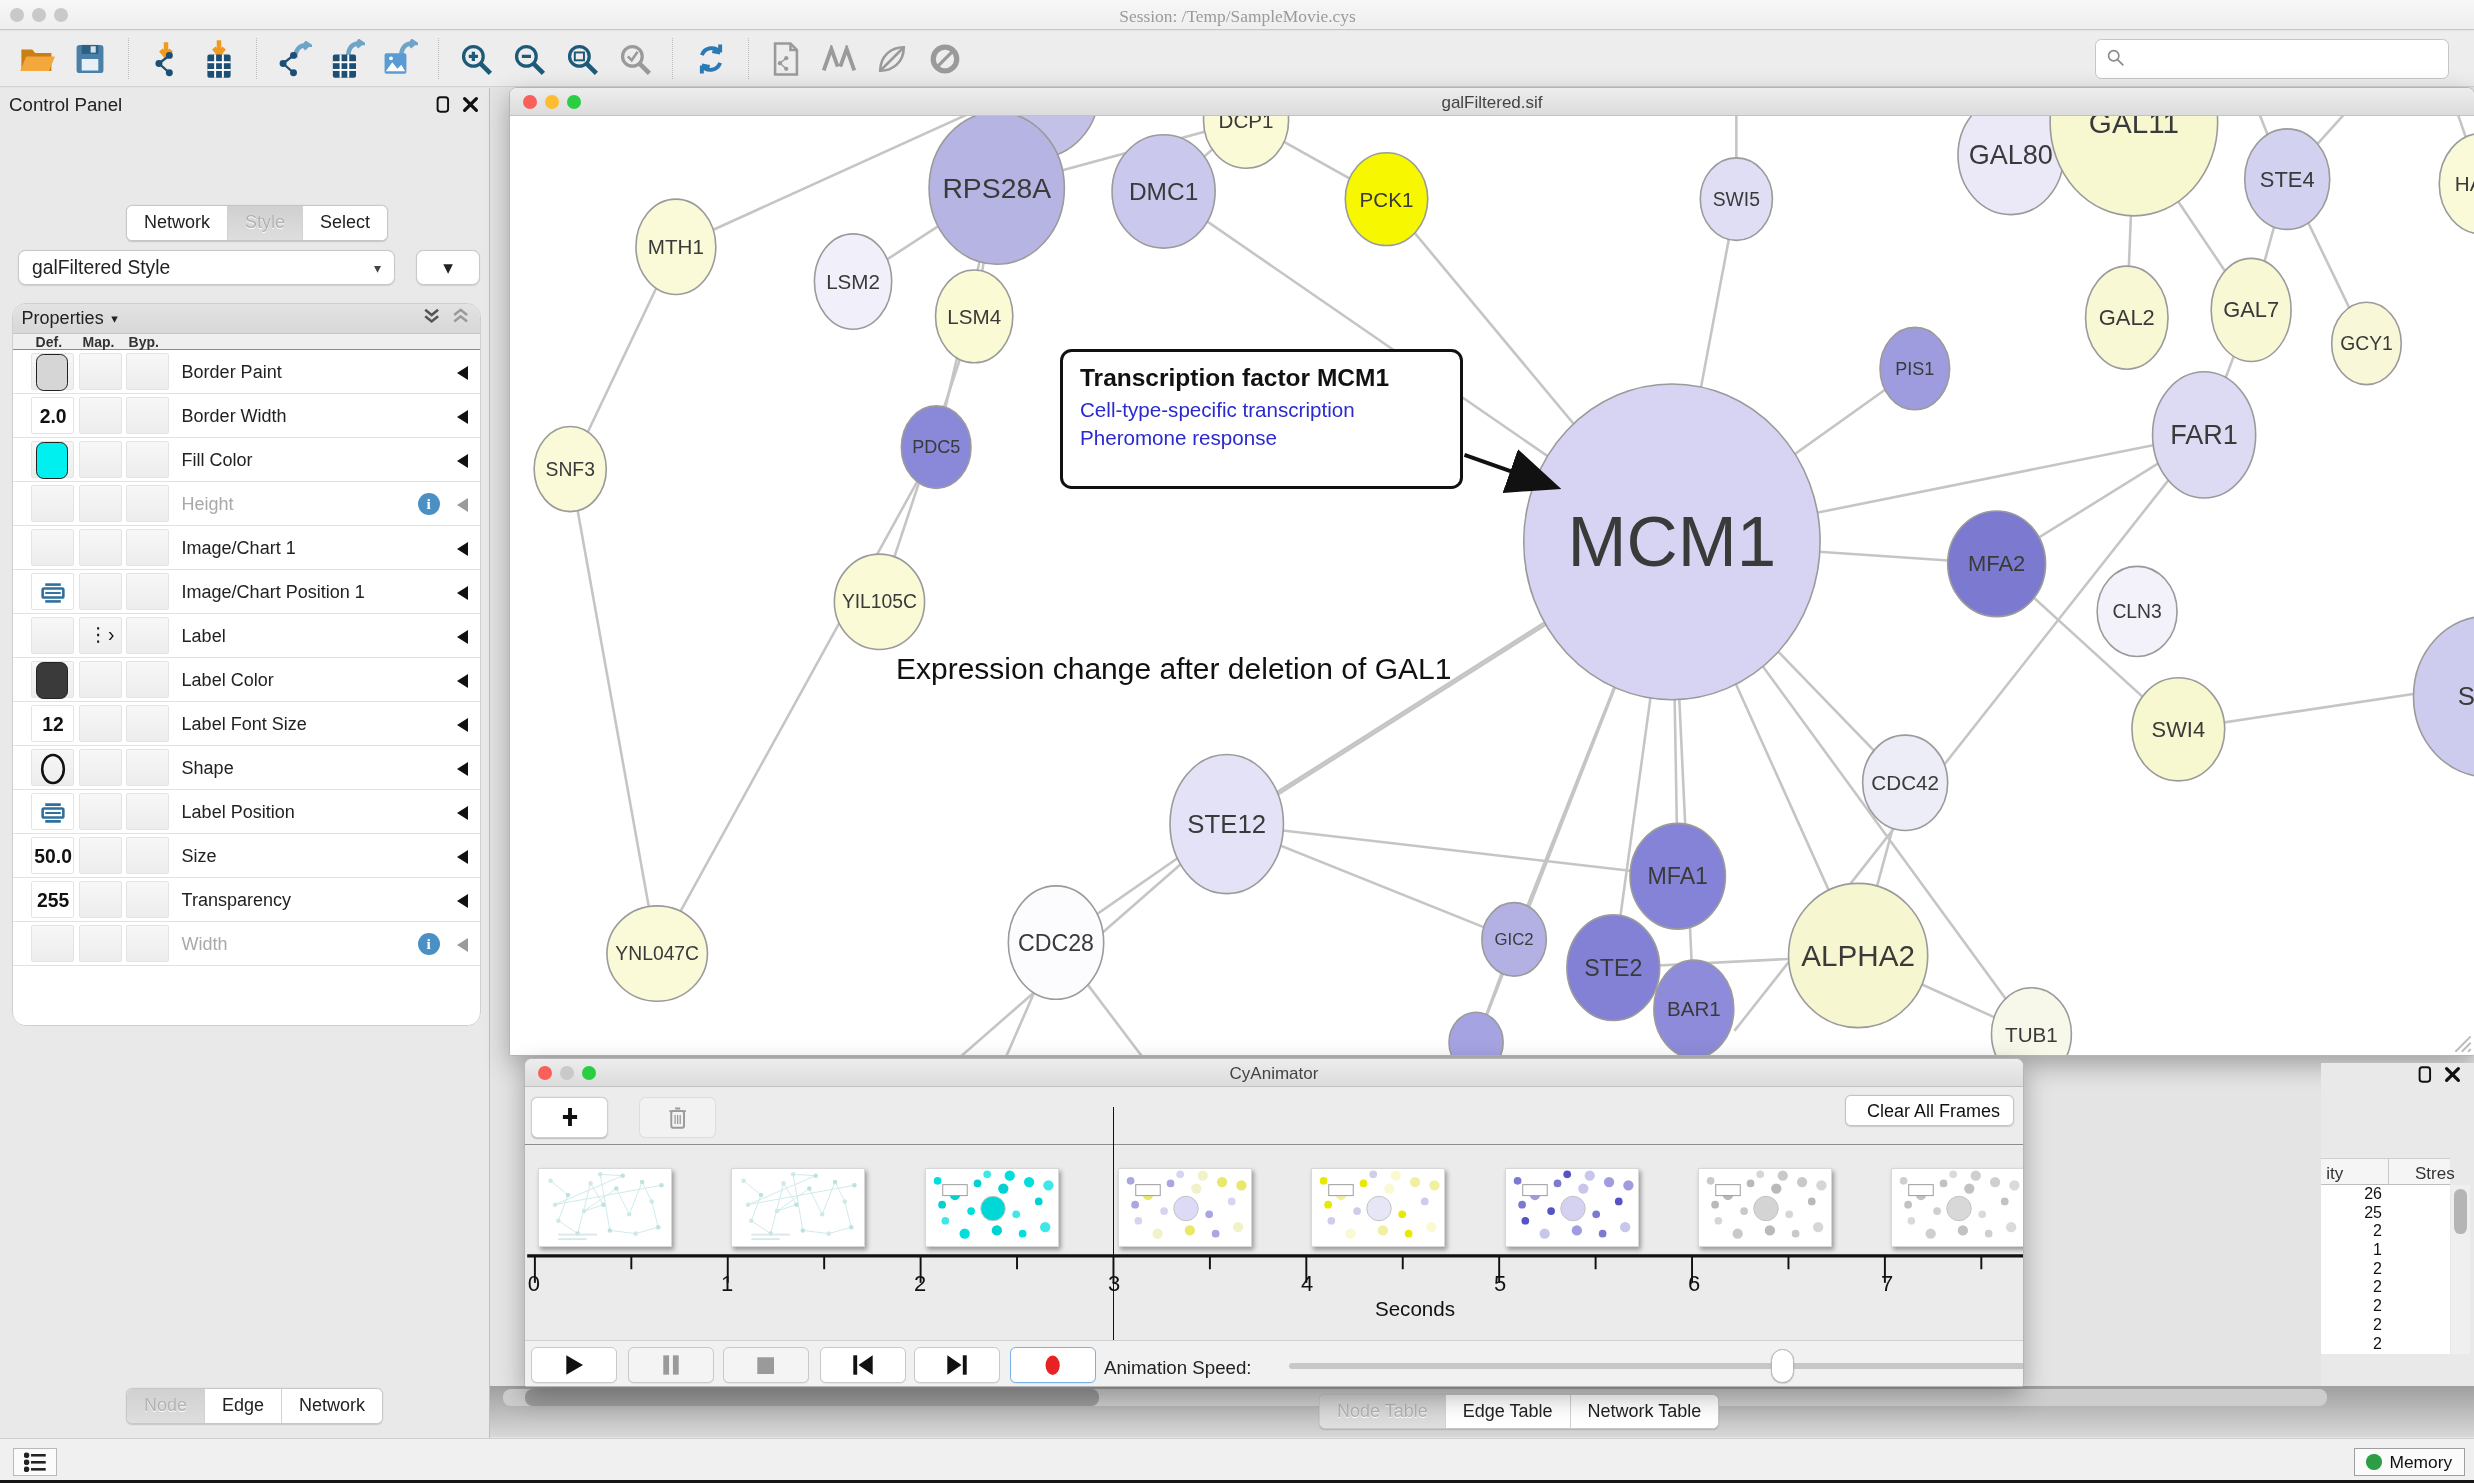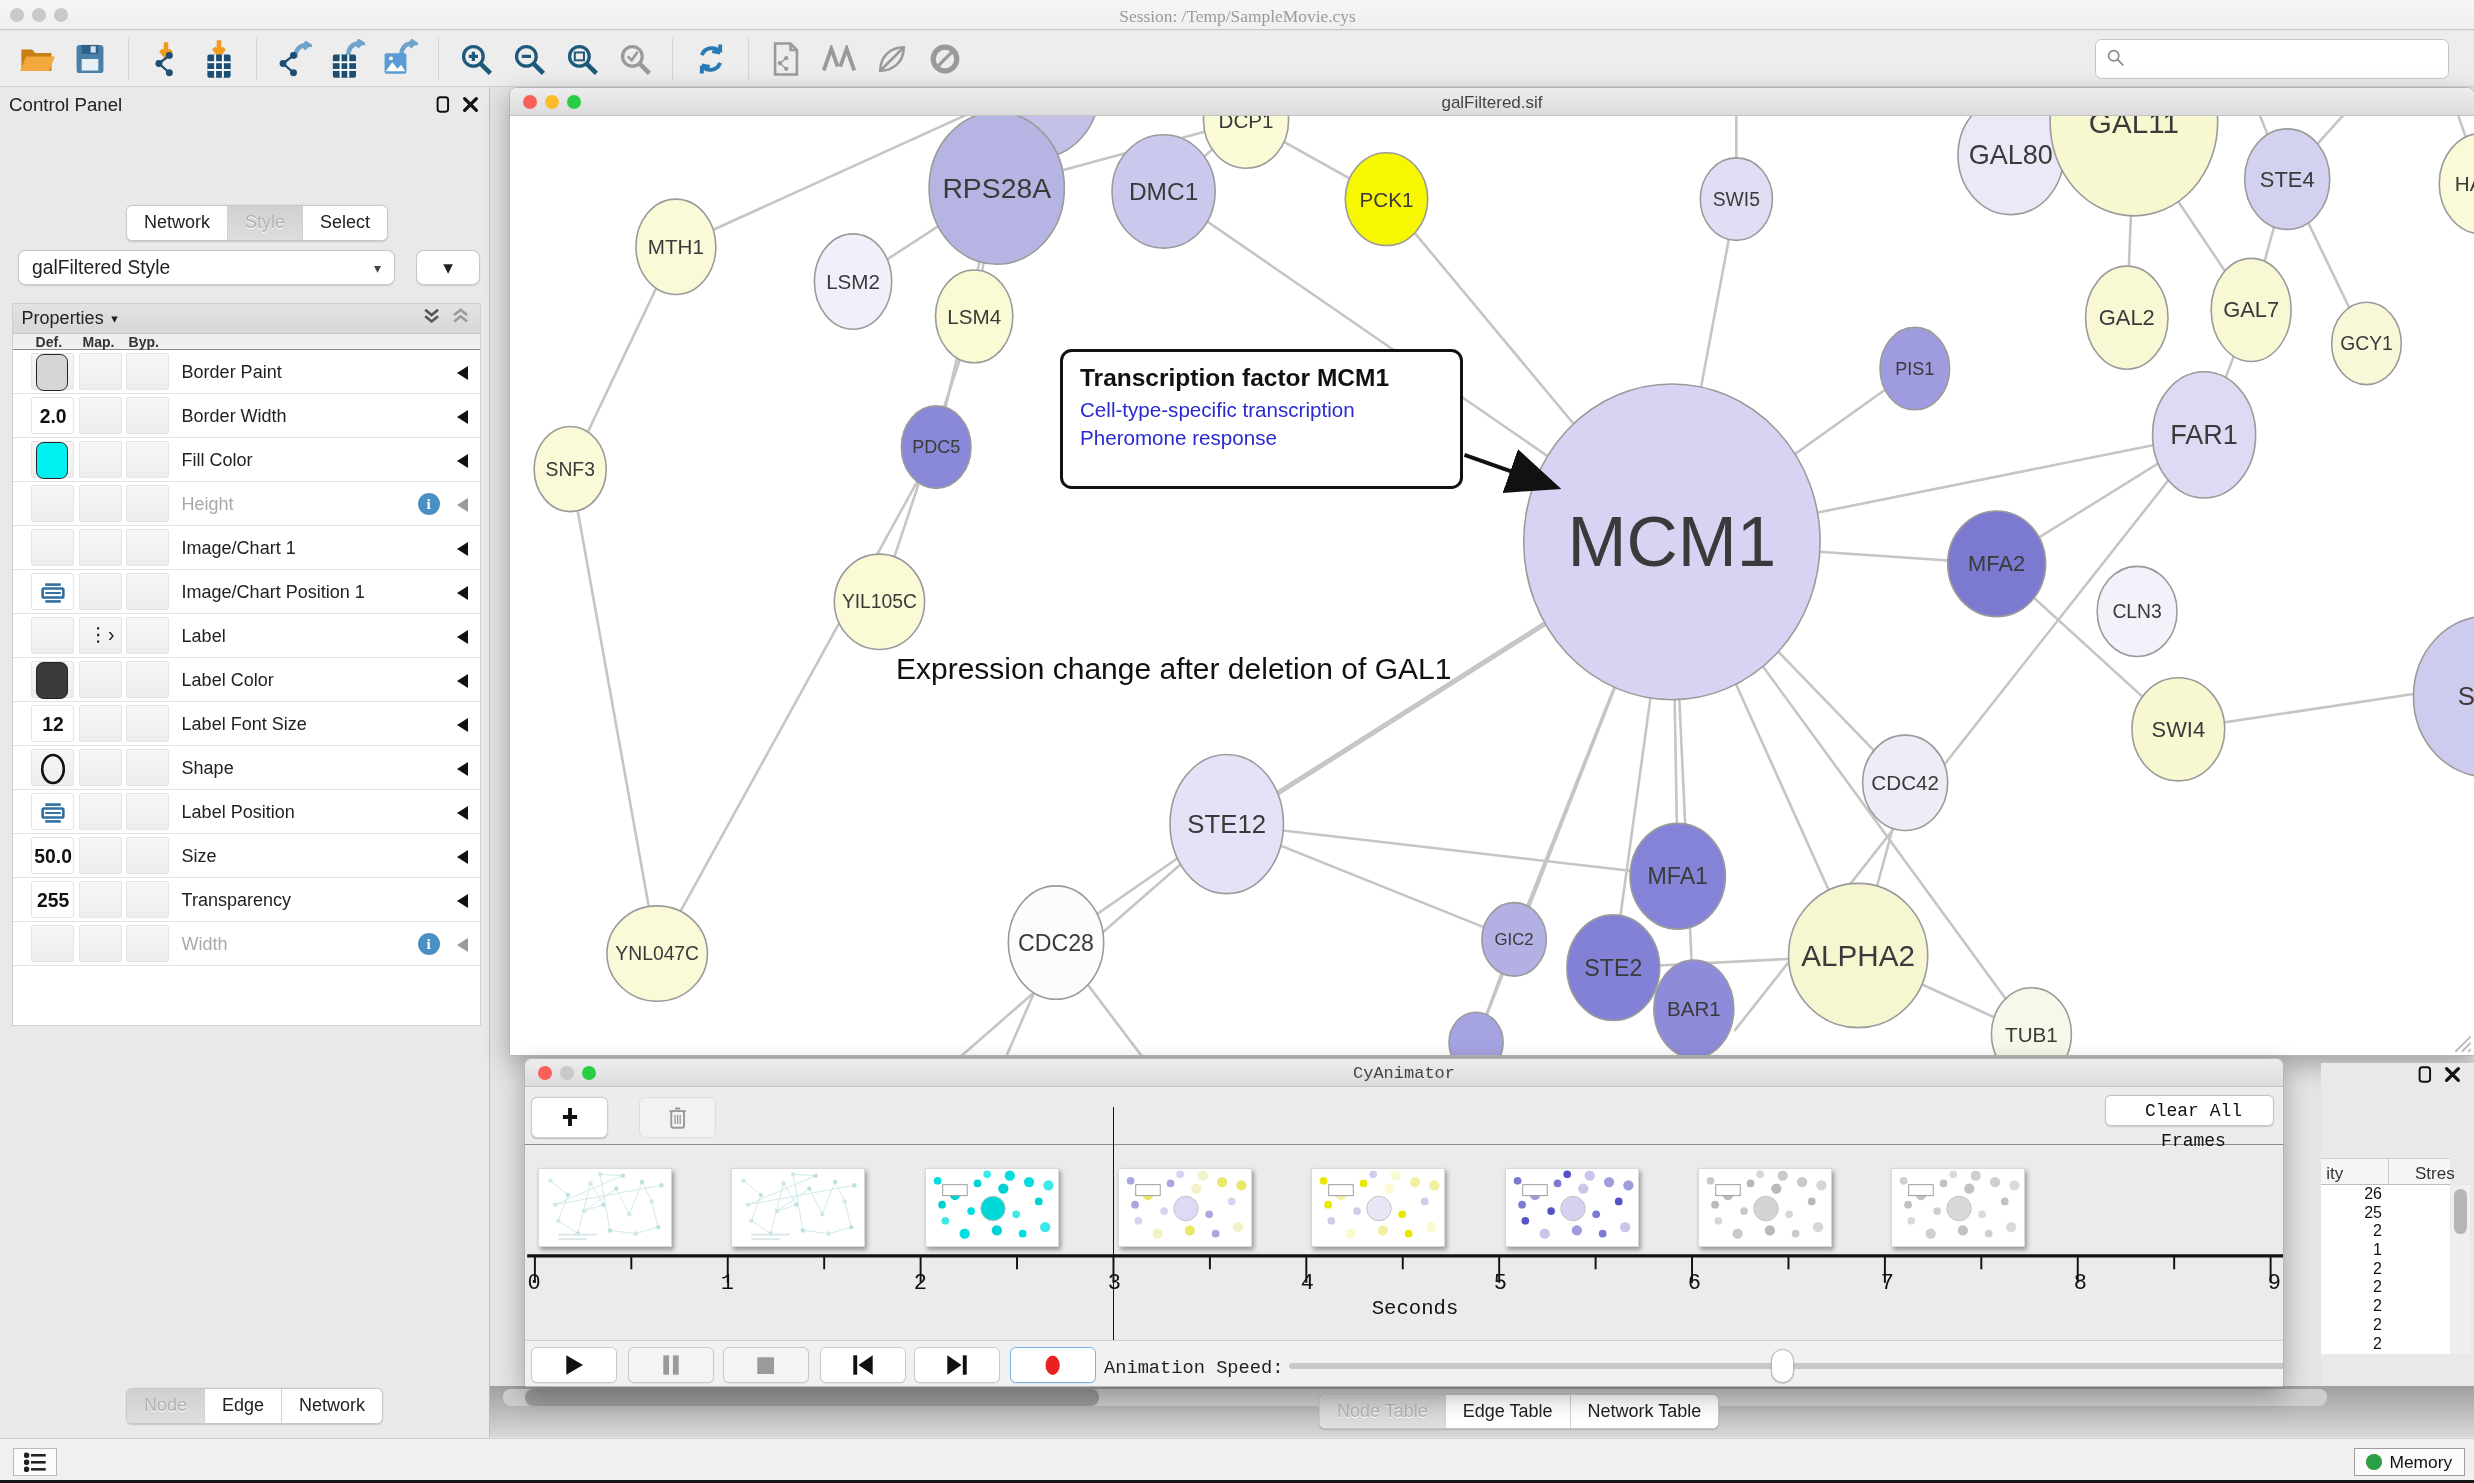--- a/index.html
+++ b/index.html
@@ -36,21 +36,21 @@
   .segbtn { padding:6.4px 17px; font-size:18px; color:#222; background:#fff;
     border-right:0.6px solid #d2d2d2; white-space:nowrap; }
   .segbtn:last-child { border-right:none; }
   .segbtn.pressed { background:linear-gradient(#d0d0d0,#dedede); color:#b2b2b2;
     text-shadow:0 0.6px 0 #ffffff; }
   .combo { position:absolute; background:#fff; border:0.6px solid #c8c8c8; border-radius:7.7px;
     display:flex; align-items:center; padding:0 13px; font-size:19.3px; color:#222;
     box-shadow:0 0.6px 1.3px rgba(0,0,0,.12); }
   .combo .arrow { margin-left:auto; color:#444; font-size:14px; }
   .propbox { position:absolute; left:11.6px; top:215px; width:469px; height:723px;
-    background:#fff; border:0.6px solid #cfcfcf; border-radius:0; overflow:hidden; }
+    background:#fff; border:0.6px solid #cfcfcf; border-radius:14px; overflow:hidden; }
   .prophead { height:30px; background:linear-gradient(#e3e3e3,#d7d7d7);
     border-bottom:0.6px solid #c6c6c6; display:flex; align-items:center; padding:0 9px;
     font-size:18px; color:#222; }
   .propcols { height:16px; background:#efefef; border-bottom:1.3px solid #8a8a8a;
     display:flex; align-items:center; font-size:14px; font-weight:bold; color:#333; }
   .prow { height:44px; border-bottom:0.6px solid #e2e2e2; position:relative; background:#fff; }
   .pcell { position:absolute; top:3.2px; width:43px; height:37px;
     background:linear-gradient(#f7f7f7,#ededed); border:0.6px solid #e4e4e4; border-radius:1.9px; }
   .plabel { position:absolute; left:169px; top:11.6px; font-size:18px; color:#222; }
   .plabel.dim { color:#a9a9a9; }
@@ -96,21 +96,21 @@
   .rtable { position:absolute; left:2321px; top:1063px; width:154px; height:323px; background:#e9e9e9; }
   .rt-head { position:absolute; left:0; top:95px; width:129px; height:27px; background:#f5f5f5;
     border-top:0.6px solid #cfcfcf; border-bottom:0.6px solid #bdbdbd; font-size:17px; color:#333; }
   .rt-body { position:absolute; left:0; top:122px; width:129px; height:169px; background:#fff; }
   .rt-row { height:18.7px; font-size:16px; color:#111; text-align:right; padding-right:68px; }
   .vscroll { position:absolute; left:130px; top:122px; width:19.3px; height:169px; background:#efefef; }
   .vthumb { position:absolute; left:2.6px; top:3.9px; width:13px; height:45px;
     background:#b5b5b5; border-radius:6.4px; }
 
   
-  .cywin { left:524px; top:1058px; width:1760px; height:329px; background:#ededed;font-family:Liberation Mono, monospace; }
+  .cywin { left:524px; top:1058px; width:1500px; height:329px; background:#ededed; }
   .cytools { position:absolute; left:0; top:28px; right:0; height:58px; background:#ececec;
     border-bottom:1.9px solid #8d8d8d; }
   .toolbtn { position:absolute; top:9.7px; height:41px; border-radius:6.4px;
     display:flex; align-items:center; justify-content:center; }
   .clearbtn { position:absolute; right:9px; top:8.4px; width:169px; height:31px;
     background:#fff; border:0.6px solid #c2c2c2; border-radius:5.8px; font-size:18px;
     color:#111; text-align:center; line-height:30px; box-shadow:0 0.6px 1.3px rgba(0,0,0,.15);padding-left:8px; }
   .timeline { position:absolute; left:0; top:88px; right:0; height:193px; background:#ebebeb; }
   .frame { position:absolute; top:20.6px; width:134px; height:79px; background:#fff;
     border:0.6px solid #d8d8d8; box-shadow:1.9px 3.2px 4.5px rgba(0,0,0,.35); }

